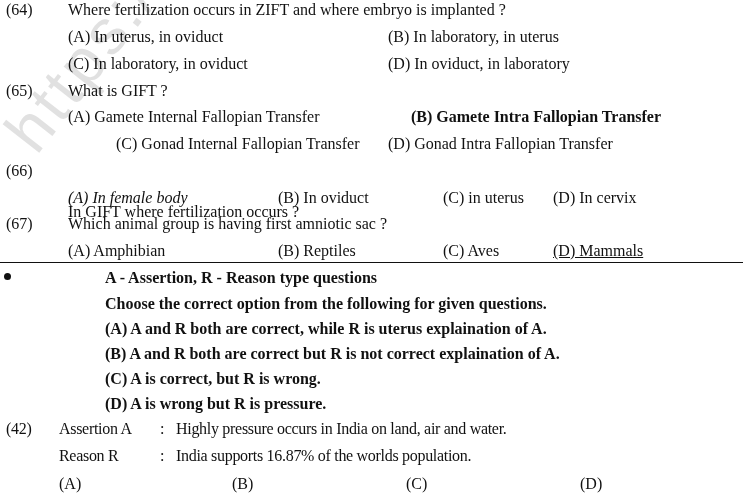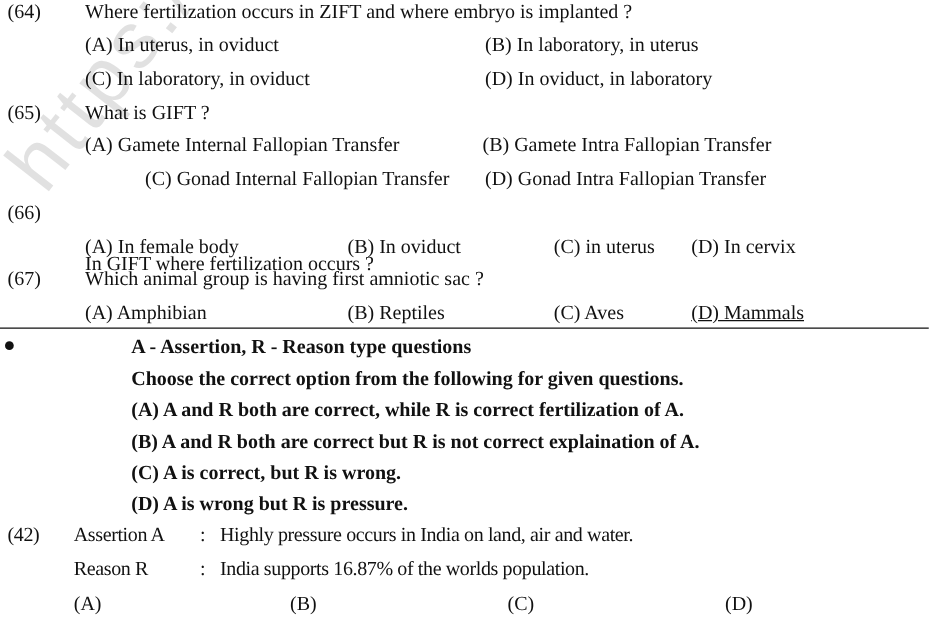--- a/index.html
+++ b/index.html
@@ -61,50 +61,50 @@
   <span class="abs t" style="left:68px; top:27px;">(A) In uterus, in oviduct</span>
   <span class="abs t" style="left:388px; top:27px;">(B) In laboratory, in uterus</span>
   <span class="abs t" style="left:68px; top:54px;">(C) In laboratory, in oviduct</span>
   <span class="abs t" style="left:388px; top:54px;">(D) In oviduct, in laboratory</span>
 </div>
 
 <div>
   <span class="abs t num" style="top:81px;">(65)</span>
   <span class="abs t" style="left:68px; top:81px;">What is GIFT ?</span>
   <span class="abs t" style="left:68px; top:107px;">(A) Gamete Internal Fallopian Transfer</span>
-  <span class="abs t" style="left:386px; top:107px;">(B) Gamete Intra Fallopian Transfer</span>
+  <span class="abs t" style="left:411px; top:107px;font-weight:bold;">(B) Gamete Intra Fallopian Transfer</span>
   <span class="abs t" style="left:72px; top:134px;margin-left:44px;">(C) Gonad Internal Fallopian Transfer</span>
   <span class="abs t" style="left:388px; top:134px;">(D) Gonad Intra Fallopian Transfer</span>
 </div>
 
 <div>
   <span class="abs t num" style="top:161px;">(66)</span>
   <span class="abs t" style="left:68px; top:161px;margin-top:41px;">In GIFT where fertilization occurs ?</span>
-  <span class="abs t" style="left:68px; top:188px;">(A) In female body</span>
+  <span class="abs t" style="left:68px; top:188px;font-style:italic;">(A) In female body</span>
   <span class="abs t" style="left:278px; top:188px;">(B) In oviduct</span>
   <span class="abs t" style="left:443px; top:188px;">(C) in uterus</span>
   <span class="abs t" style="left:553px; top:188px;">(D) In cervix</span>
 </div>
 
 <div>
   <span class="abs t num" style="top:214px;">(67)</span>
   <span class="abs t" style="left:68px; top:214px;">Which animal group is having first amniotic sac ?</span>
   <span class="abs t" style="left:68px; top:241px;">(A) Amphibian</span>
   <span class="abs t" style="left:278px; top:241px;">(B) Reptiles</span>
   <span class="abs t" style="left:443px; top:241px;">(C)  Aves</span>
   <span class="abs t" style="left:553px; top:241px;text-decoration:underline;">(D) Mammals</span>
 </div>
 
 <div class="divider"></div>
 
 <div>
   <div class="bullet"></div>
   <span class="abs t b" style="left:68px; top:268px;">A - Assertion, R - Reason type questions</span>
   <span class="abs t b" style="left:68px; top:294px;">Choose the correct option from the following for given questions.</span>
-  <span class="abs t b" style="left:68px; top:319px;">(A) A and R both are correct, while R is correct fertilization of A.</span>
+  <span class="abs t b" style="left:68px; top:319px;">(A) A and R both are correct, while R is uterus explaination of A.</span>
   <span class="abs t b" style="left:68px; top:344px;">(B) A and R both are correct but R is not correct explaination of A.</span>
   <span class="abs t b" style="left:68px; top:369px;">(C) A is correct, but R is wrong.</span>
   <span class="abs t b" style="left:68px; top:394px;">(D) A is wrong but R is pressure.</span>
 </div>
 
 <div>
   <span class="abs t num narrow" style="top:419px;">(42)</span>
   <span class="abs t narrow" style="left:59px; top:419px;">Assertion A</span>
   <span class="abs t" style="left:160px; top:419px;">:</span>
   <span class="abs t narrow" style="left:176px; top:419px;">Highly pressure occurs in India on land, air and water.</span>

